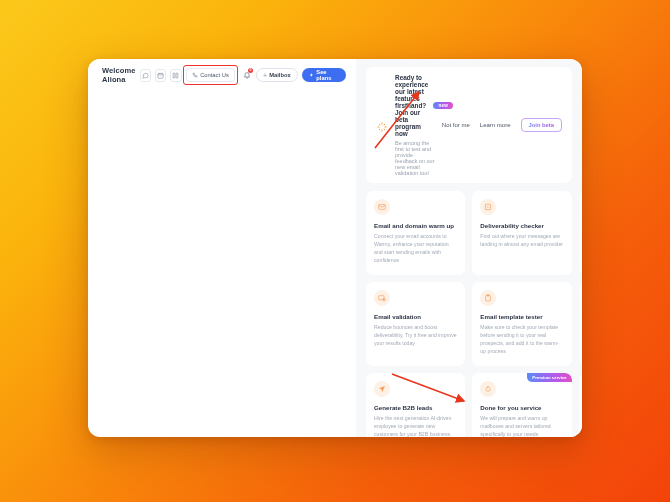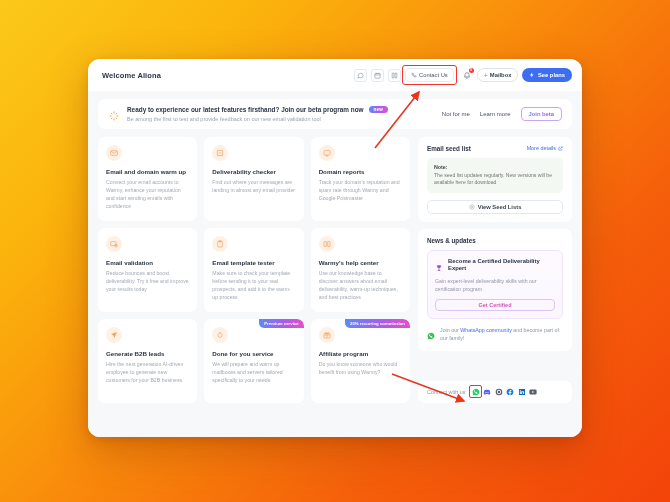--- a/index.html
+++ b/index.html
@@ -12,21 +12,21 @@
 
   
   .window {
     position: absolute;
     left: 88px; top: 59px;
     width: 494px; height: 378px;
     background: #ffffff;
     border-radius: 12px;
     box-shadow: 0 14px 40px rgba(120,40,0,.30), 0 3px 10px rgba(120,40,0,.18);
     overflow: hidden;
-    display: flex; flex-direction: column;
+    display: flex; flex-direction: row;
   }
 
   
   .topbar {
     height: 32px; flex: 0 0 32px;
     background: #ffffff;
     display: flex; align-items: center;
     padding: 0 10px 0 14px;
     gap: 4px;
   }

